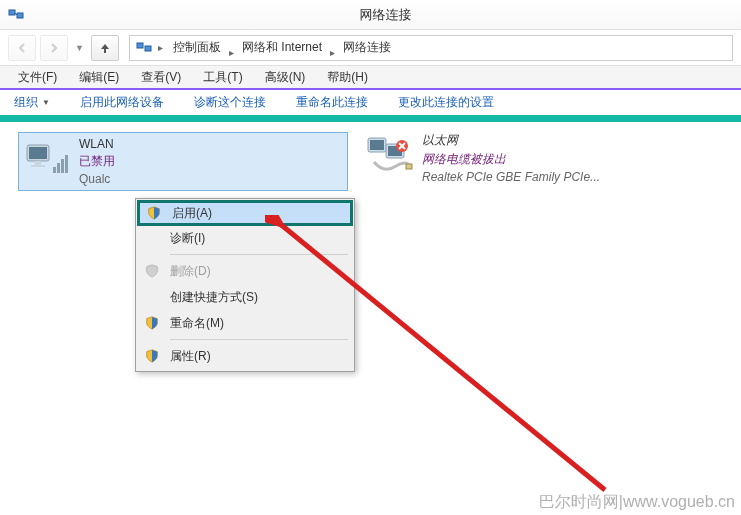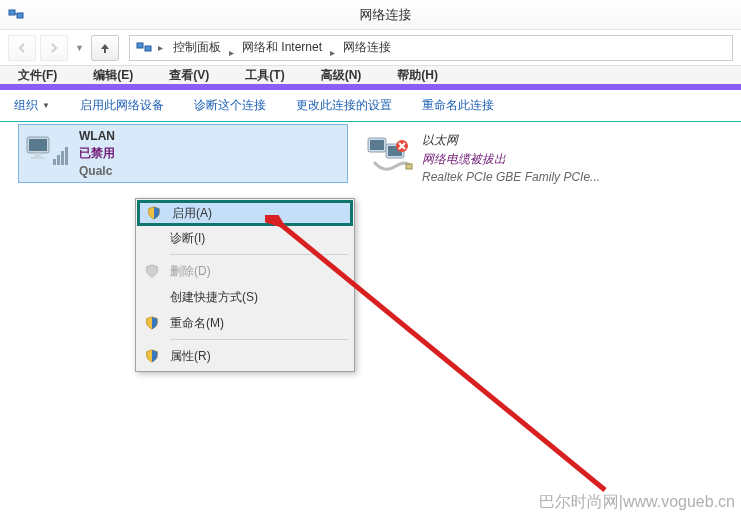--- a/index.html
+++ b/index.html
@@ -14,34 +14,34 @@
     .navbar { height: 36px; background: #fff; border-bottom: 1px solid #e0e0e0; display: flex; align-items: center; padding: 4px 8px; gap: 4px; }
     .nav-btn { width: 28px; height: 26px; border: 1px solid #ccc; border-radius: 2px; background: linear-gradient(#fefefe,#eee); display: flex; align-items: center; justify-content: center; cursor: pointer; }
     .nav-btn.disabled { opacity: 0.4; cursor: default; }
     .addr-bar { flex: 1; height: 26px; border: 1px solid #ccc; background: #fff; display: flex; align-items: center; padding: 0 6px; gap: 6px; margin-left: 6px; }
     .addr-icon { width: 16px; height: 16px; }
     .breadcrumb { display: flex; align-items: flex-end; gap: 4px; color: #333; }
     .crumb { cursor: pointer; padding: 2px 4px; }
     .crumb-sep { color: #666; font-size: 10px; }
     
     
-    .menubar { height: 24px; background: #f5f5f5; border-bottom: 6px solid #8b5cf6; display: flex; align-items: center; padding: 0 8px; gap: 16px; font-weight: bold; }
+    .menubar { height: 24px; background: #f5f5f5; border-bottom: 2px solid #8b5cf6; display: flex; align-items: center; padding: 0 8px; gap: 2px; }
     .menu-item { padding: 3px 10px; cursor: pointer; color: #333; }
     
     
-    .toolbar { height: 32px; background: #fff; border-bottom: 1px solid #14b8a6; display: flex; align-items: center; padding: 0 8px; gap: 18px; }
+    .toolbar { height: 32px; background: #fff; border-bottom: 7px solid #14b8a6; display: flex; align-items: center; padding: 0 8px; gap: 18px; }
     .tool-item { cursor: pointer; color: #1a5fb4; display: flex; align-items: center; gap: 4px; padding: 4px 6px; }
     .dropdown-arrow { font-size: 8px; color: #555; }
     
     
     .content { position: relative; padding: 12px; height: calc(100% - 30px - 36px - 24px - 32px - 18px); background: #fff; }
     
     .adapter { position: absolute; display: flex; gap: 8px; width: 330px; padding: 4px; }
     .adapter.selected { background: #d8eaf9; border: 1px solid #7bb3e0; }
-    .adapter.wlan { left: 18px; top: 2px; font-weight: bold; }
+    .adapter.wlan { left: 18px; top: 10px; }
     .adapter.ether { left: 362px; top: 6px; font-style: italic; }
     .adapter-icon { width: 48px; height: 48px; flex-shrink: 0; display: flex; align-items: center; justify-content: center; }
     .adapter-text { display: flex; flex-direction: column; gap: 2px; }
     .adapter-name { color: #333; }
     .adapter-status { color: #701a75; }
     .adapter-detail { color: #666; white-space: nowrap; overflow: hidden; text-overflow: ellipsis; max-width: 260px; }
     
     
     .context-menu { position: absolute; left: 135px; top: 198px; width: 220px; background: #f0f0f0; border: 1px solid #a0a0a0; box-shadow: 2px 2px 6px rgba(0,0,0,0.25); padding: 2px; }
     .ctx-item { height: 26px; display: flex; align-items: center; padding-left: 32px; position: relative; cursor: pointer; color: #333; }
@@ -116,22 +116,22 @@
   <span class="menu-item">帮助(H)</span>
 </div>
 
 <div class="toolbar">
   <span class="tool-item">
     <span>组织</span>
     <span class="dropdown-arrow">▼</span>
   </span>
   <span class="tool-item">启用此网络设备</span>
   <span class="tool-item">诊断这个连接</span>
+  <span class="tool-item">重命名此连接</span>
   <span class="tool-item">更改此连接的设置</span>
-  <span class="tool-item">重命名此连接</span>
 </div>
 
 <div class="content">
 
   <div class="adapter wlan selected">
     <div class="adapter-icon">
       <svg viewBox="0 0 48 48">
         <rect x="4" y="8" width="22" height="16" rx="2" fill="#c9d6df" stroke="#8aa0b0"></rect>
         <rect x="6" y="10" width="18" height="12" fill="#5a7a8f"></rect>
         <rect x="12" y="24" width="6" height="4" fill="#c9d6df"></rect>

